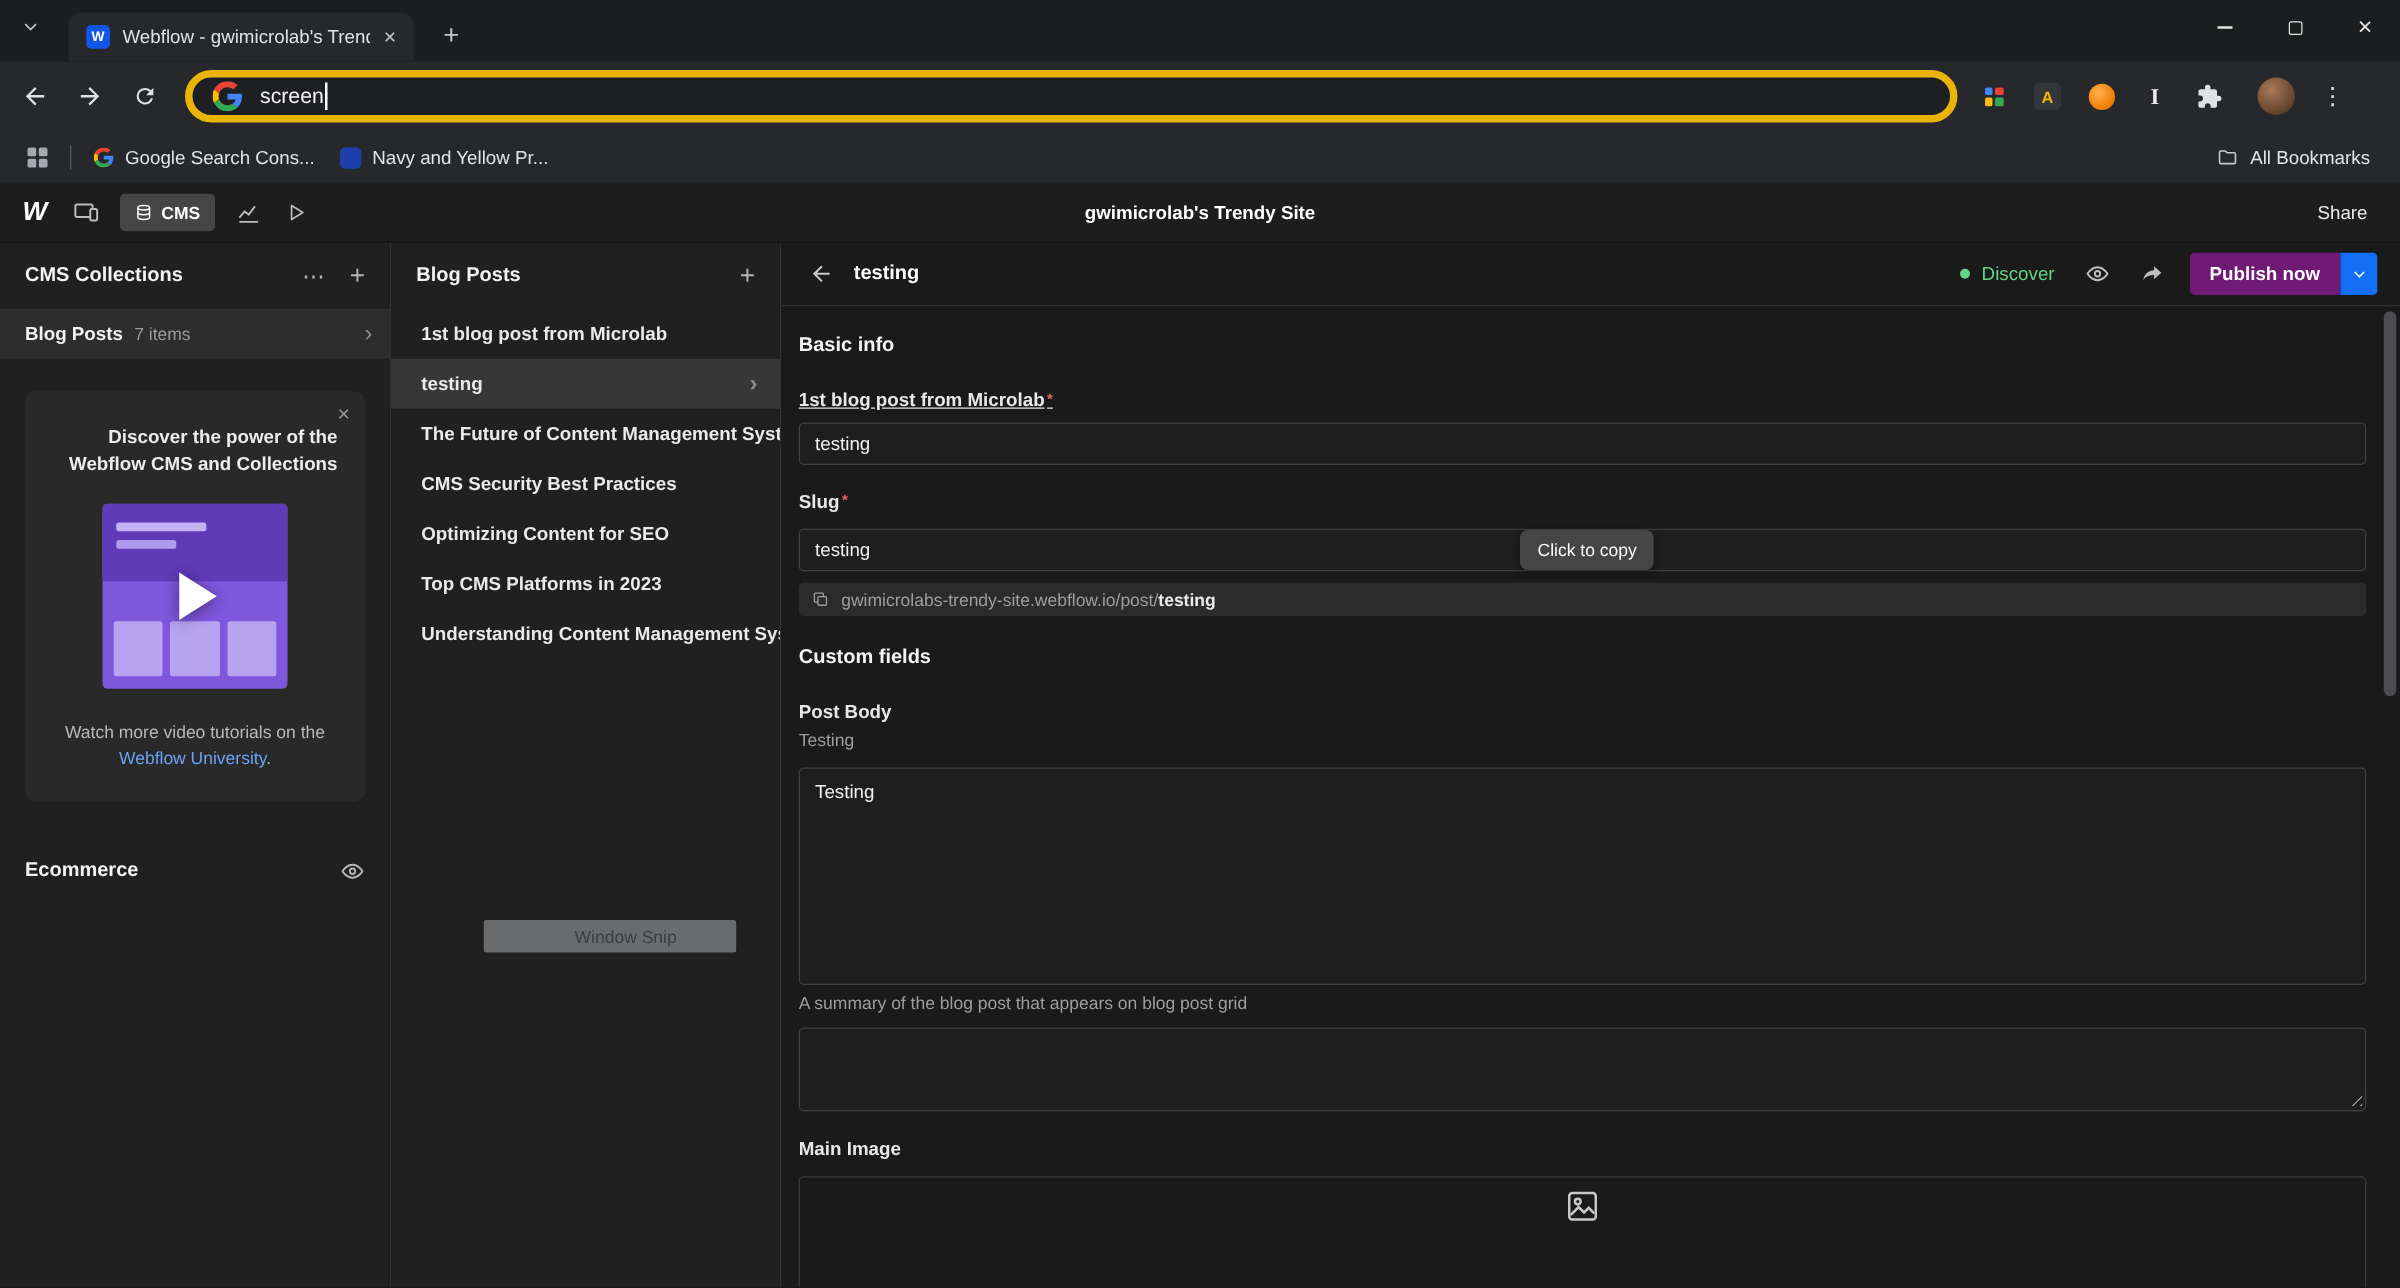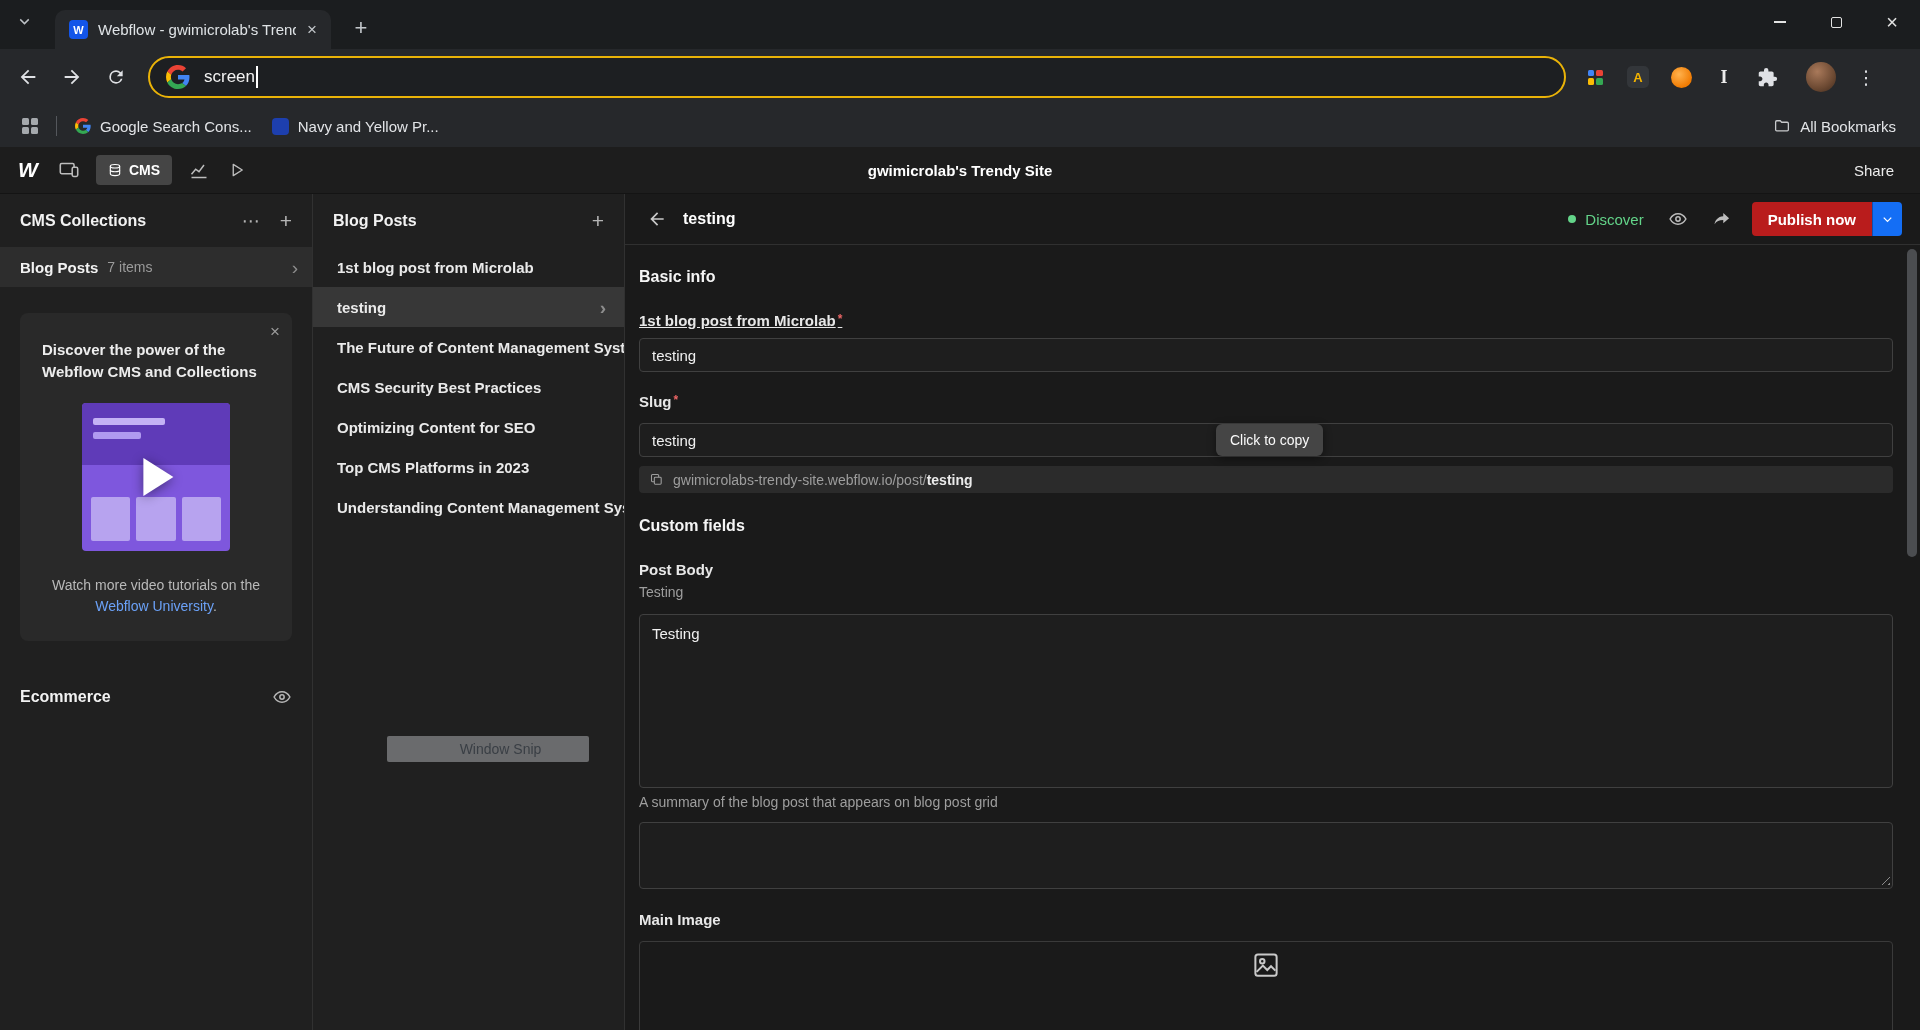--- a/index.html
+++ b/index.html
@@ -16,21 +16,21 @@
   .tab-close { margin-left:auto; width:22px; height:22px; border-radius:50%; display:flex; align-items:center; justify-content:center; color:#c2c6ca; font-size:17px; cursor:pointer; }
   .new-tab-btn { margin-left:16px; margin-bottom:7px; width:28px; height:28px; display:flex; align-items:center; justify-content:center; color:#c2c6ca; font-size:22px; cursor:pointer; }
   .window-controls { position:absolute; right:0; top:0; height:44px; display:flex; }
   .win-btn { width:56px; height:100%; display:flex; align-items:center; justify-content:center; color:#e3e3e3; cursor:pointer; }
   .win-min-glyph { width:12px; height:1.5px; background:#e3e3e3; }
   .win-max-glyph { width:11px; height:11px; border:1.5px solid #e3e3e3; border-radius:2px; }
   .win-close-glyph { font-size:20px; line-height:1; }
 
   .toolbar { height:56px; background:#26282b; display:flex; align-items:center; padding:0 8px; }
   .nav-btn { width:40px; height:40px; border-radius:50%; display:flex; align-items:center; justify-content:center; color:#dfe1e5; margin-right:4px; cursor:pointer; }
-  .omnibox { width:1418px; height:42px; border-radius:21px; background:#1d1f22; border:2px solid #eab308; display:flex; align-items:center; padding:0 16px; margin-left:8px; cursor:text; }
+  .omnibox { width:1418px; height:42px; border-radius:21px; background:#1d1f22; border:6px solid #eab308; display:flex; align-items:center; padding:0 16px; margin-left:8px; cursor:text; }
   .omnibox-text { margin-left:14px; font-size:17px; color:#f2f2f2; }
   .caret { width:2px; height:22px; background:#fff; margin-left:1px; }
   .ext-area { display:flex; align-items:center; margin-left:16px; gap:17px; }
   .ext-icon { width:26px; height:26px; display:flex; align-items:center; justify-content:center; cursor:pointer; }
   .ext-grid { width:15px; height:15px; display:grid; grid-template-columns:1fr 1fr; gap:2px; }
   .ext-grid span { border-radius:1.5px; }
   .ext-grid span:nth-child(1){background:#4285F4;} .ext-grid span:nth-child(2){background:#EA4335;}
   .ext-grid span:nth-child(3){background:#FBBC05;} .ext-grid span:nth-child(4){background:#34A853;}
   .ext-dark-sq { width:22px; height:22px; background:#33363a; border-radius:5px; color:#f4b400; font-size:13px; font-weight:bold; display:flex; align-items:center; justify-content:center; }
   .ext-orange { width:21px; height:21px; border-radius:50%; background:radial-gradient(circle at 38% 35%, #ffb24d, #f07b02 70%); }
@@ -64,21 +64,21 @@
   .glyph-btn { font-size:18px; cursor:pointer; line-height:1; }
   .glyph-plus { font-size:21px; }
 
   .collection-row { height:40px; background:#2d2d2d; display:flex; align-items:center; padding:0 14px 0 20px; cursor:pointer; }
   .collection-name { font-size:15px; font-weight:bold; color:#f2f2f2; }
   .collection-count { font-size:14px; color:#9b9b9b; margin-left:9px; }
   .row-chevron { margin-left:auto; color:#8d8d8d; font-size:19px; line-height:1; }
 
   .promo-card { margin:26px 20px 0; background:#292929; border-radius:8px; position:relative; padding:26px 18px 24px; }
   .promo-close { position:absolute; top:9px; right:12px; color:#9b9b9b; font-size:17px; cursor:pointer; }
-  .promo-heading { text-align:left; font-size:15px; font-weight:bold; color:#ededed; line-height:1.45; padding:0 4px; }
+  .promo-heading { text-align:right; font-size:15px; font-weight:bold; color:#ededed; line-height:1.45; padding:0 4px; }
   .promo-thumb { position:relative; width:148px; height:148px; margin:20px auto 0; border-radius:4px; background:#7e57dd; overflow:hidden; cursor:pointer; }
   .pt-hero { position:absolute; left:0; top:0; right:0; height:62px; background:#5f3bb8; }
   .pt-line1 { position:absolute; left:11px; top:15px; width:72px; height:7px; background:#c4b2f5; border-radius:2px; }
   .pt-line2 { position:absolute; left:11px; top:29px; width:48px; height:7px; background:#b09af0; border-radius:2px; }
   .pt-cards { position:absolute; left:9px; right:9px; bottom:10px; display:flex; gap:6px; }
   .pt-cards span { flex:1; height:44px; background:#b7a3ef; border-radius:2px; }
   .pt-play { position:absolute; left:50%; top:50%; transform:translate(-42%,-50%); width:0; height:0; border-left:30px solid #fff; border-top:19px solid transparent; border-bottom:19px solid transparent; filter:drop-shadow(0 2px 6px rgba(0,0,0,0.45)); }
   .promo-footer { margin-top:24px; text-align:center; font-size:14px; color:#b9b9b9; line-height:1.5; }
   .promo-link { color:#6ba1f7; cursor:pointer; }
 
@@ -93,21 +93,21 @@
   
   .editor { flex:1; display:flex; flex-direction:column; background:#1a1a1a; position:relative; min-width:0; }
   .editor-header { height:51px; flex:0 0 auto; border-bottom:1px solid #303030; display:flex; align-items:center; padding:0 18px 0 22px; }
   .back-btn { color:#c9c9c9; cursor:pointer; }
   .editor-title { margin-left:16px; font-size:16px; font-weight:bold; color:#fff; }
   .header-right { margin-left:auto; display:flex; align-items:center; }
   .status { display:flex; align-items:center; gap:9px; font-size:15px; color:#63d489; }
   .status-dot { width:8px; height:8px; border-radius:50%; background:#63d489; }
   .hdr-iconbtn { color:#bdbdbd; cursor:pointer; margin-left:24px; }
   .publish-btn { margin-left:20px; display:flex; height:34px; border-radius:4px; overflow:hidden; cursor:pointer; }
-  .publish-main { background:#b91c1c; color:#fff; font-size:15px; font-weight:bold; display:flex; align-items:center; padding:0 16px; }
+  .publish-main { background:#701a75; color:#fff; font-size:15px; font-weight:bold; display:flex; align-items:center; padding:0 16px; }
   .publish-caret { background:#146ef5; border-left:1px solid rgba(0,0,0,0.28); width:30px; display:flex; align-items:center; justify-content:center; color:#fff; }
 
   .editor-body { flex:1; padding:0 27px 0 14px; position:relative; overflow:hidden; }
   .sect-heading { font-size:16px; font-weight:bold; color:#f5f5f5; }
   .h-basic { margin-top:23px; }
   .h-custom { margin-top:24px; }
   .field-label { font-size:15px; font-weight:bold; color:#e8e8e8; }
   .lbl-name { margin-top:26px;text-decoration:underline; }
   .lbl-slug { margin-top:21px; }
   .lbl-body { margin-top:26px; }

